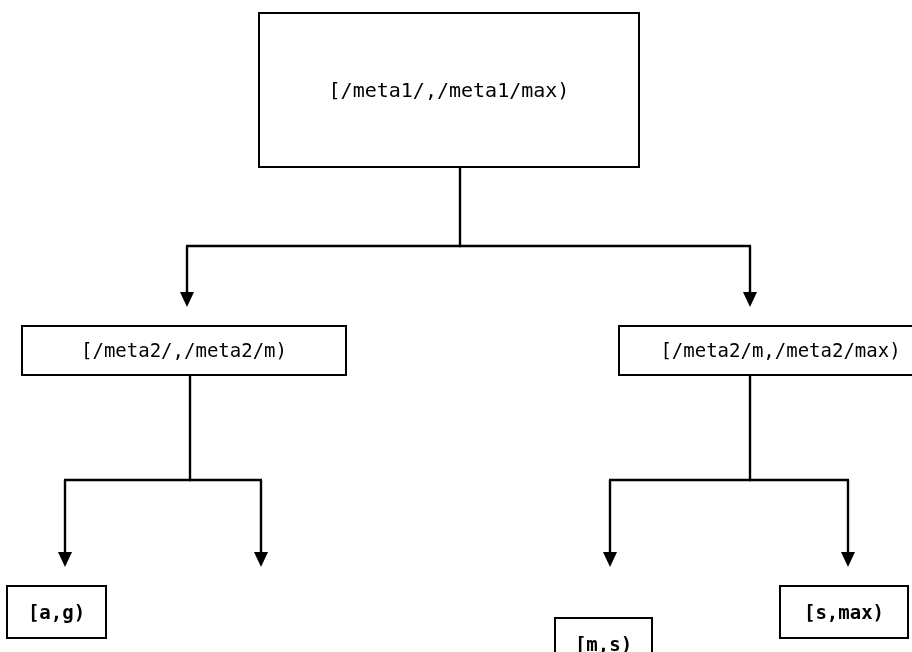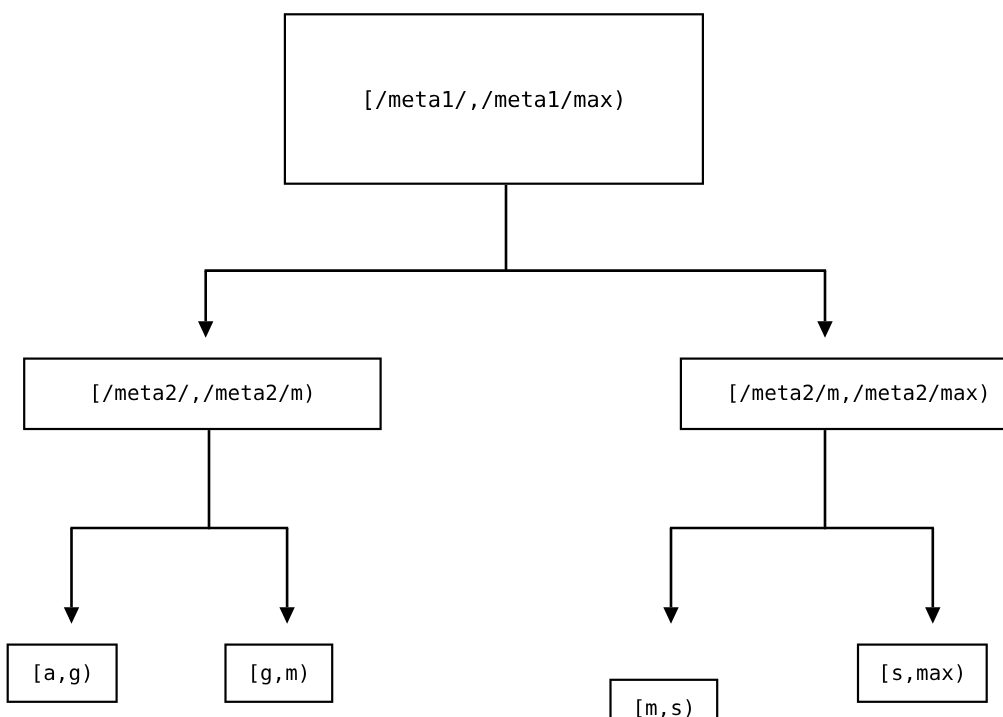--- a/index.html
+++ b/index.html
@@ -35,34 +35,35 @@
   }
   .n-root {
     left: 258px;
     top: 12px;
     width: 382px;
     height: 156px;
     font-size: 20px;
   }
   .n-mid {
     top: 325px;
-    height: 66px;
+    height: 51px;
     font-size: 19px;
   }
   .n-mid-left  { left: 21px;  width: 326px; }
   .n-mid-right { left: 578px; width: 325px; margin-left: 40px; }
   .n-leaf {
     top: 585px;
     height: 54px;
     font-size: 19px;
+    font-weight: bold;
   }
   .n-leaf-ag   { left: 6px;   width: 101px; }
   .n-leaf-gm   { left: 204px; width: 99px;  }
   .n-leaf-ms   { left: 554px; width: 99px; margin-top: 32px;  }
-  .n-leaf-smax { left: 779px; width: 119px; }
+  .n-leaf-smax { left: 779px; width: 130px; }
 
   #edges {
     position: absolute;
     left: 0;
     top: 0;
     width: 912px;
     height: 652px;
     pointer-events: none;
   }
   #edges line {
@@ -127,23 +128,20 @@
   </div>
 
   <div class="node n-mid n-mid-right">
     <span class="node-label">[/meta2/m,/meta2/max)</span>
   </div>
 
   <div class="node n-leaf n-leaf-ag">
     <span class="node-label">[a,g)</span>
   </div>
 
-  <div class="node n-leaf n-leaf-gm">
-    <span class="node-label">[g,m)</span>
-  </div>
 
   <div class="node n-leaf n-leaf-ms">
     <span class="node-label">[m,s)</span>
   </div>
 
   <div class="node n-leaf n-leaf-smax">
     <span class="node-label">[s,max)</span>
   </div>
 
 </div>

